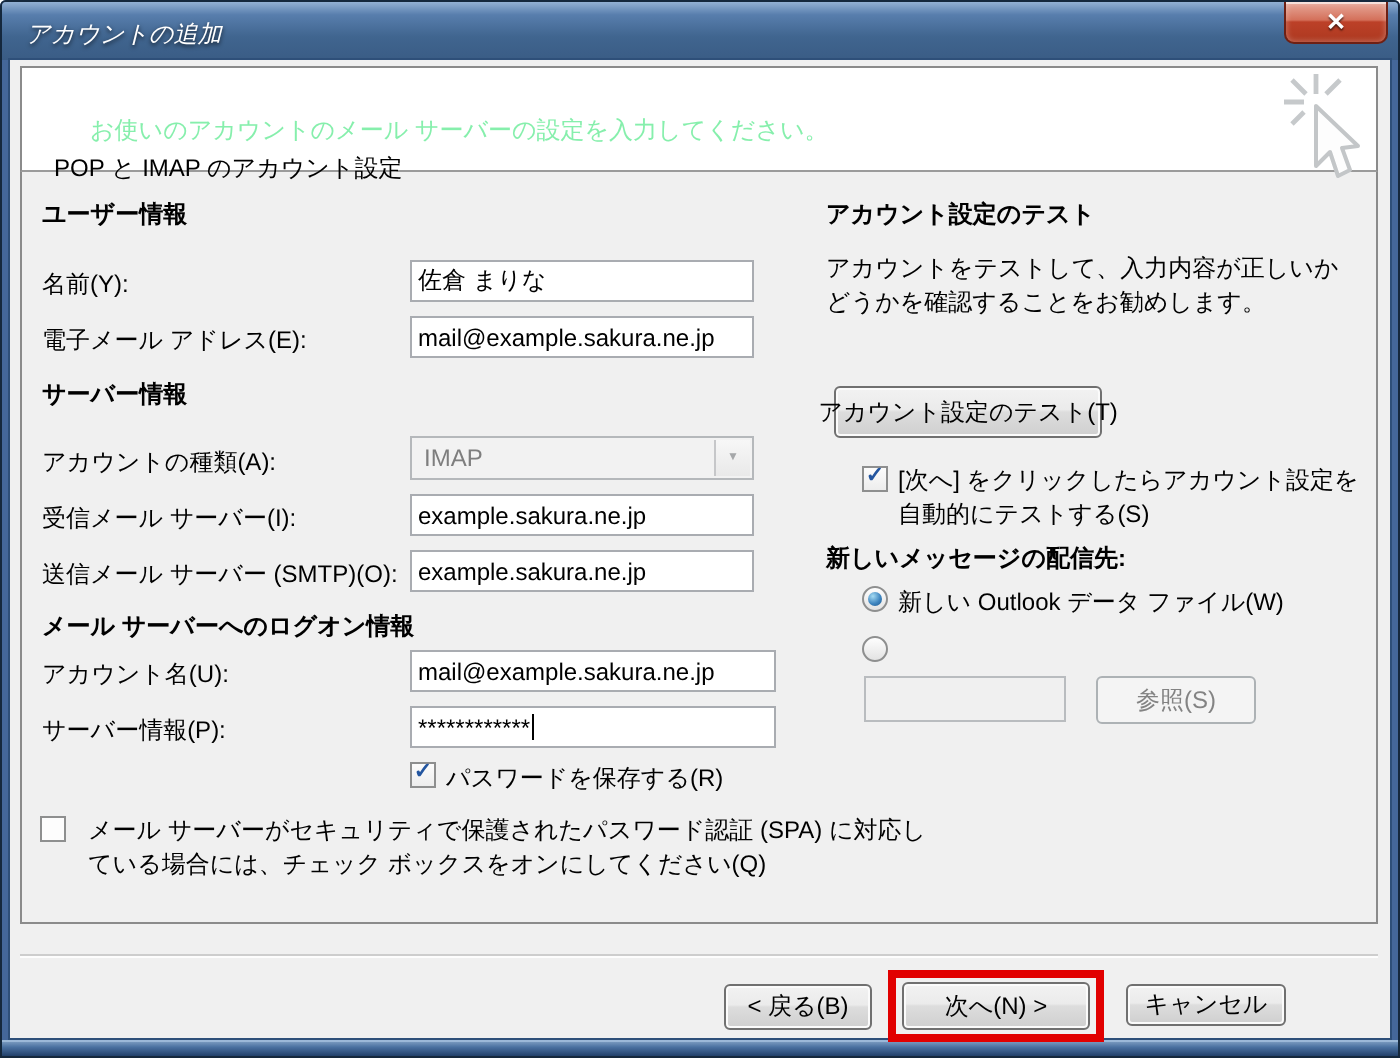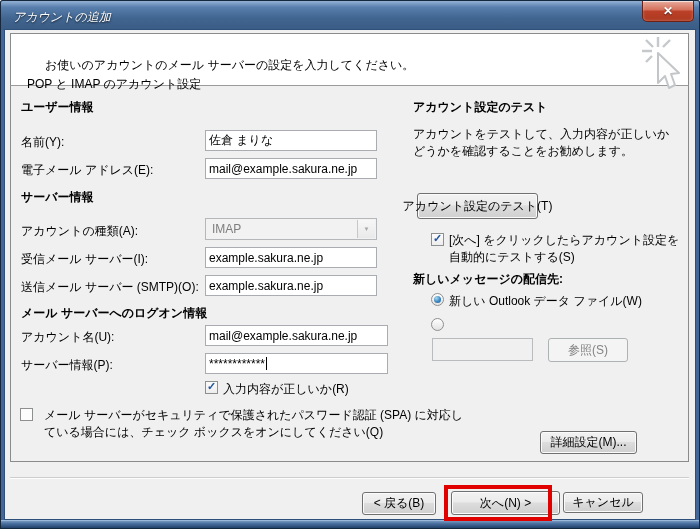--- a/index.html
+++ b/index.html
@@ -18,21 +18,21 @@
         display:flex;align-items:center;justify-content:center;}
   .close-x{font-size:12px;font-weight:bold;color:#fff;line-height:1;
         text-shadow:0 1px 1px rgba(0,0,0,.6);}
   .client{position:absolute;left:4px;top:29px;width:690px;height:489px;
         background:#f0f0f0;border:1px solid #2e4f79;box-sizing:content-box;}
   .panel{position:absolute;left:10px;top:33px;width:679px;height:429px;
         border:1px solid #8b8b8b;background:#f0f0f0;box-sizing:border-box;}
   .panel-header{position:absolute;left:10px;top:33px;width:679px;height:53px;
         background:#ffffff;border:1px solid #8b8b8b;border-bottom:1px solid #9b9b9b;box-sizing:border-box;}
   .hdr-title{position:absolute;left:27px;top:38px;font-size:12px;font-weight:normal;color:#000;margin-top:38px;}
-  .hdr-sub{position:absolute;left:45px;top:57px;font-size:12px;color:#000000;}
+  .hdr-sub{position:absolute;left:45px;top:57px;font-size:12px;color:#86efac;}
   .sec{position:absolute;font-size:12px;font-weight:bold;color:#000;white-space:nowrap;}
   .lbl{position:absolute;font-size:12px;color:#000;white-space:nowrap;}
   .tb{position:absolute;background:#fff;border:1px solid #a9acb1;font-size:12px;color:#000;
         padding:0 3px;display:flex;align-items:center;box-sizing:border-box;white-space:nowrap;overflow:hidden;}
   .tb.disabled{background:#f0f0f0;border-color:#b9bcbf;color:#7e7e7e;}
   .combo{position:absolute;background:#f2f2f2;border:1px solid #b5b8bb;font-size:12px;color:#7e7e7e;
         display:flex;align-items:center;padding-left:6px;box-sizing:border-box;}
   .combo-arrow{position:absolute;right:1px;top:1px;bottom:1px;width:17px;border-left:1px solid #c6c7c9;
         background:linear-gradient(#f7f7f7,#e9e9e9);display:flex;align-items:center;justify-content:center;
         font-size:6px;color:#a5a7a9;}
@@ -127,31 +127,31 @@
 
   <div class="lbl" style="left:21px;top:357px">サーバー情報(P):</div>
   <div class="tb" style="left:205px;top:353px;width:183px;height:21px">
     <span>************</span>
     <span class="caret"></span>
   </div>
 
   <div class="cb" style="left:205px;top:381px">
     <span class="mark">✓</span>
   </div>
-  <div class="lbl" style="left:223px;top:381px">入力内容が正しいか(R)</div>
+  <div class="lbl" style="left:223px;top:381px">パスワードを保存する(R)</div>
 
   <div class="cb" style="left:20px;top:408px;background:#fdfdfd"></div>
   <div class="lbl" style="left:44px;top:407px">メール サーバーがセキュリティで保護されたパスワード認証 (SPA) に対応し</div>
   <div class="lbl" style="left:44px;top:424px">ている場合には、チェック ボックスをオンにしてください(Q)</div>
 
   <div class="sec" style="left:413px;top:99px">アカウント設定のテスト</div>
   <div class="lbl" style="left:413px;top:126px">アカウントをテストして、入力内容が正しいか</div>
   <div class="lbl" style="left:413px;top:143px">どうかを確認することをお勧めします。</div>
 
-  <div class="btn" style="left:417px;top:193px;width:121px;height:26px">
+  <div class="btn" style="left:417px;top:193px;width:134px;height:26px">
     <span>アカウント設定のテスト(T)</span>
   </div>
 
   <div class="cb" style="left:431px;top:233px">
     <span class="mark">✓</span>
   </div>
   <div class="lbl" style="left:449px;top:232px">[次へ] をクリックしたらアカウント設定を</div>
   <div class="lbl" style="left:449px;top:249px">自動的にテストする(S)</div>
 
   <div class="sec" style="left:413px;top:271px">新しいメッセージの配信先:</div>
@@ -161,30 +161,27 @@
 
   <div class="radio" style="left:431px;top:318px"></div>
 
   <div class="tb disabled" style="left:432px;top:338px;width:101px;height:23px">
     <span></span>
   </div>
   <div class="btn disabled" style="left:548px;top:338px;width:80px;height:24px">
     <span>参照(S)</span>
   </div>
 
-  <div class="btn" style="left:540px;top:431px;width:97px;height:23px">
-    <span>詳細設定(M)...</span>
-  </div>
 
   <div class="separator"></div>
 
   <div class="btn" style="left:362px;top:492px;width:74px;height:23px">
     <span>&lt; 戻る(B)</span>
   </div>
-  <div class="btn" style="left:451px;top:491px;width:109px;height:24px">
+  <div class="btn" style="left:451px;top:491px;width:94px;height:24px">
     <span>次へ(N) &gt;</span>
   </div>
   <div class="annotation"></div>
   <div class="btn" style="left:563px;top:492px;width:80px;height:21px">
     <span>キャンセル</span>
   </div>
 
   <div class="frame-bottom"></div>
 </div>
 

